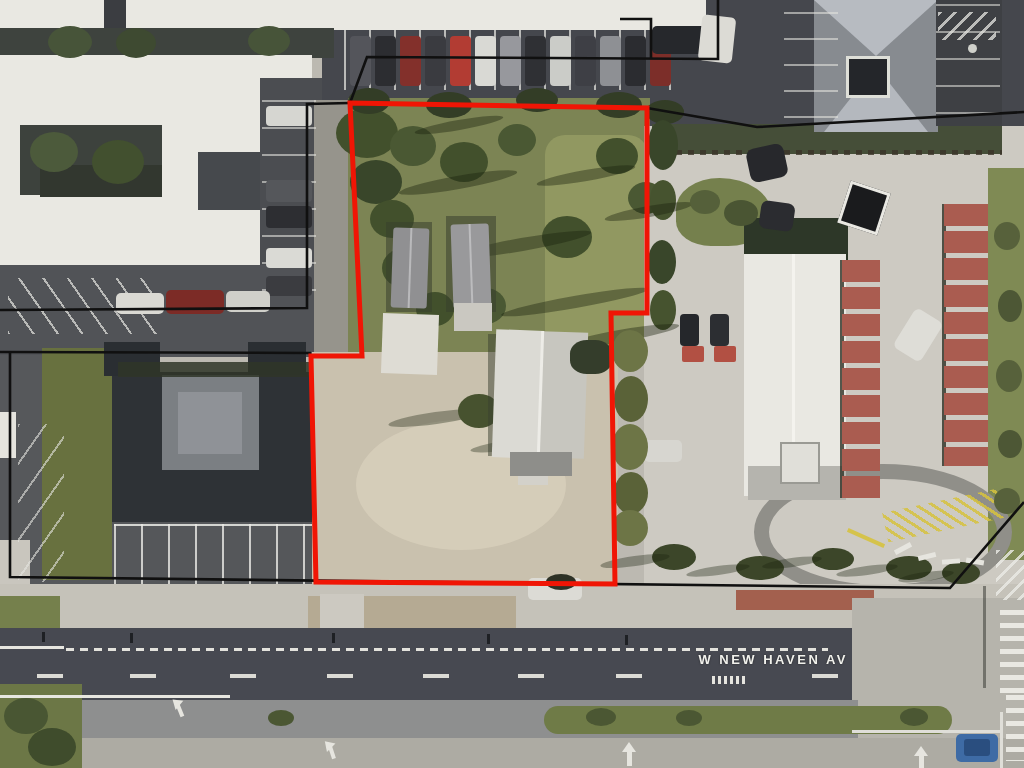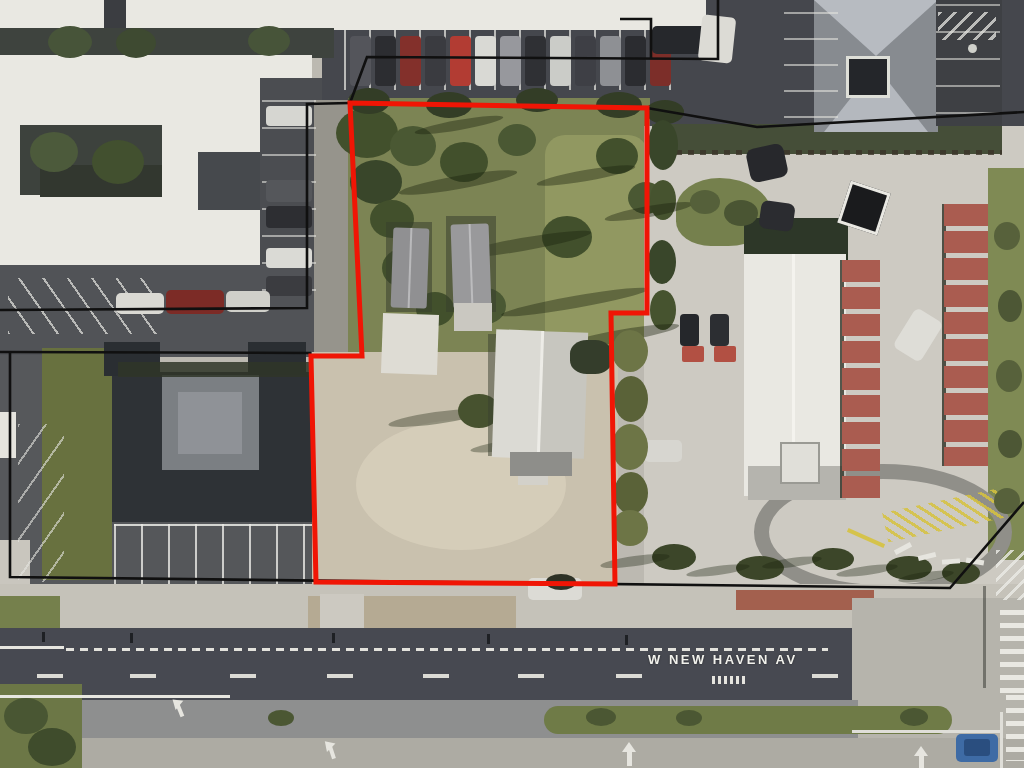--- a/index.html
+++ b/index.html
@@ -95,21 +95,21 @@
   .white-line-br{left:852px;top:730px;width:150px;height:3px;background:#dfded8;}
   .white-line-v{left:1000px;top:712px;width:3px;height:56px;background:#dfded8;}
   .label-hatch{left:712px;top:676px;width:34px;height:8px;
     background:repeating-linear-gradient(90deg,#e6e5df 0 3px,transparent 3px 6px);}
   .cross-ladder{left:1000px;top:610px;width:24px;height:84px;
     background:repeating-linear-gradient(180deg,#e9e8e2 0 5px,transparent 5px 13px);}
   .cross-ladder2{left:1006px;top:695px;width:18px;height:66px;
     background:repeating-linear-gradient(180deg,#e9e8e2 0 5px,transparent 5px 13px);}
   .hatch-corner{left:996px;top:550px;width:28px;height:50px;
     background:repeating-linear-gradient(135deg,rgba(235,235,230,.8) 0 3px,transparent 3px 10px);}
-  .street-label{left:648px;top:652px;width:200px;text-align:left;
+  .street-label{left:648px;top:652px;width:200px;text-align:right;
     color:var(--c-label_text);font-size:13px;font-weight:bold;letter-spacing:2.5px;
     text-shadow:0 0 2px rgba(0,0,0,.55);white-space:nowrap;}
   .overlay-svg{position:absolute;left:0;top:0;width:1024px;height:768px;pointer-events:none;}
   .pline{fill:none;stroke:var(--c-boundary);stroke-width:2.6;}
   .rpoly{fill:none;stroke:var(--c-parcel_outline);stroke-width:5;stroke-linejoin:miter;}
 </style>
 </head>
 <body>
 
 <div class="stage">

